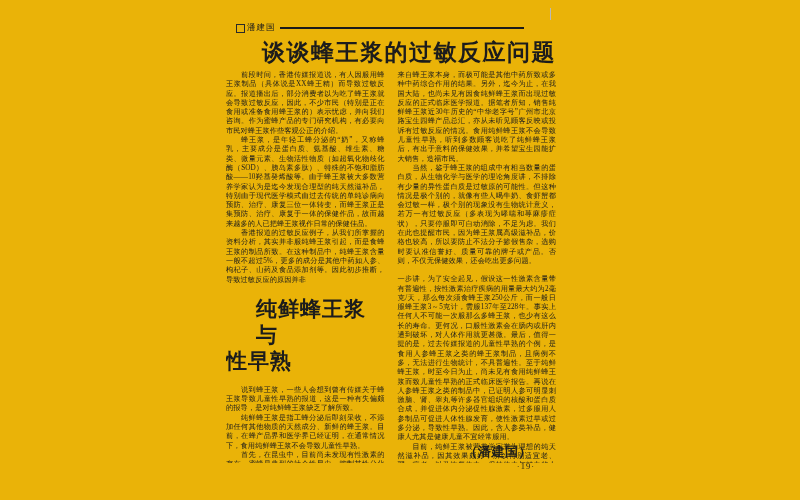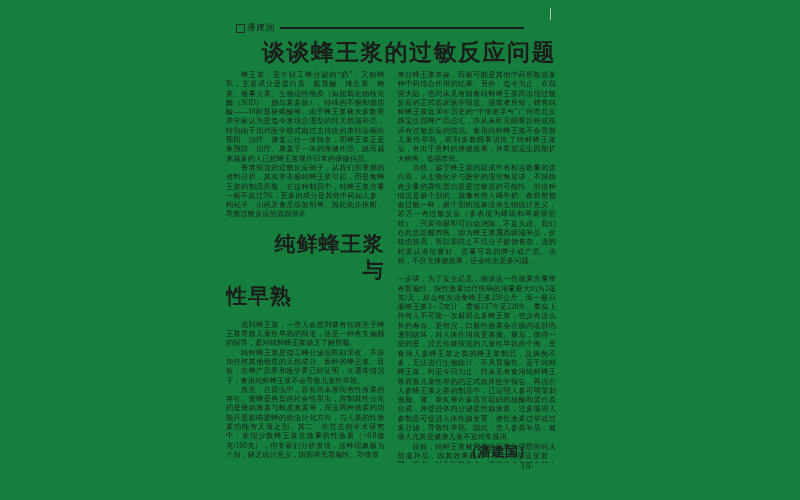--- a/index.html
+++ b/index.html
@@ -3,21 +3,21 @@
 <meta charset="utf-8">
 <style>
   html, body {
     margin: 0; padding: 0;
     width: 800px; height: 500px;
     background: #ffffff;
     font-family: "Liberation Serif", "DejaVu Serif", serif;
     color: #1c1c1c;
     overflow: hidden;
   }
-  .canvas { position: relative; width: 800px; height: 500px; background: #15803d; }
+  .canvas { position: relative; width: 800px; height: 500px; background: #eab308; }
 
   .scan-artifact {
     position: absolute; left: 550px; top: 8px;
     width: 1px; height: 12px; background: #b9b9b9;
   }
 
   .page { position: absolute; left: 226px; top: 22px; width: 330px; height: 460px; }
 
   
   .header-row {
@@ -57,21 +57,21 @@
   .kai { }
   .gap-top { margin-top: 9px; }
 
   .article2-heading {
     font-family: "Liberation Sans", "DejaVu Sans", sans-serif;
     font-weight: bold;
     font-size: 21px; line-height: 26px;
     letter-spacing: 1px;
     margin: 11px 0 12px 0;
   }
-  .article2-heading .line1 { margin-left: 30px; text-align: right; }
+  .article2-heading .line1 { margin-left: 30px; }
   .article2-heading .line2 { margin-left: 0; }
 
   .signature {
     position: absolute; top: 421px; right: 24px;
     font-weight: bold; font-size: 13px; letter-spacing: 0.5px;
   }
   .page-number {
     position: absolute; top: 439px; right: 21px;
     font-size: 8.5px; letter-spacing: 1px;
   }
@@ -89,20 +89,21 @@
       <span class="author-box"></span>
       <span class="author-name">潘建国</span>
       <span class="header-rule"></span>
     </div>
 
     <h1 class="article-title">谈谈蜂王浆的过敏反应问题</h1>
 
     <div class="cols">
 
       <div class="col">
+        <p class="body-p indent">前段时间，香港传媒报道说，有人因服用蜂王浆制品（具体说是XX蜂王精）而导致过敏反应。报道播出后，部分消费者以为吃了蜂王浆就会导致过敏反应，因此，不少市民（特别是正在食用或准备食用蜂王浆的）表示忧虑，并向我们咨询。作为蜜蜂产品的专门研究机构，有必要向市民对蜂王浆作些客观公正的介绍。</p>
         <p class="body-p indent">蜂王浆，是年轻工蜂分泌的“奶”，又称蜂乳，主要成分是蛋白质、氨基酸、维生素、糖类、微量元素、生物活性物质（如超氧化物歧化酶（SOD）、胰岛素多肽）、特殊的不饱和脂肪酸——10羟基癸烯酸等。由于蜂王浆被大多数营养学家认为是迄今发现合理型的纯天然滋补品，特别由于现代医学模式由过去传统的单纯诊病向预防、治疗、康复三位一体转变，而蜂王浆正是集预防、治疗、康复于一体的保健作品，故而越来越多的人已把蜂王浆视作日常的保健佳品。</p>
         <p class="body-p indent">香港报道的过敏反应例子，从我们所掌握的资料分析，其实并非服纯蜂王浆引起，而是食蜂王浆的制品所致。在这种制品中，纯蜂王浆含量一般不超过5%，更多的成分是其他中药如人参、枸杞子、山药及食品添加剂等。因此初步推断，导致过敏反应的原因并非</p>
 
         <div class="article2-heading">
           <div class="line1">纯鲜蜂王浆与</div>
           <div class="line2">性早熟</div>
         </div>
 
         <p class="body-p kai indent">说到蜂王浆，一些人会想到曾有传媒关于蜂王浆导致儿童性早熟的报道，这是一种有失偏颇的报导，是对纯鲜蜂王浆缺乏了解所致。</p>
         <p class="body-p kai indent">纯鲜蜂王浆是指工蜂分泌后即刻采收，不添加任何其他物质的天然成分、新鲜的蜂王浆。目前，在蜂产品界和医学界已经证明，在通常情况下，食用纯鲜蜂王浆不会导致儿童性早熟。</p>

